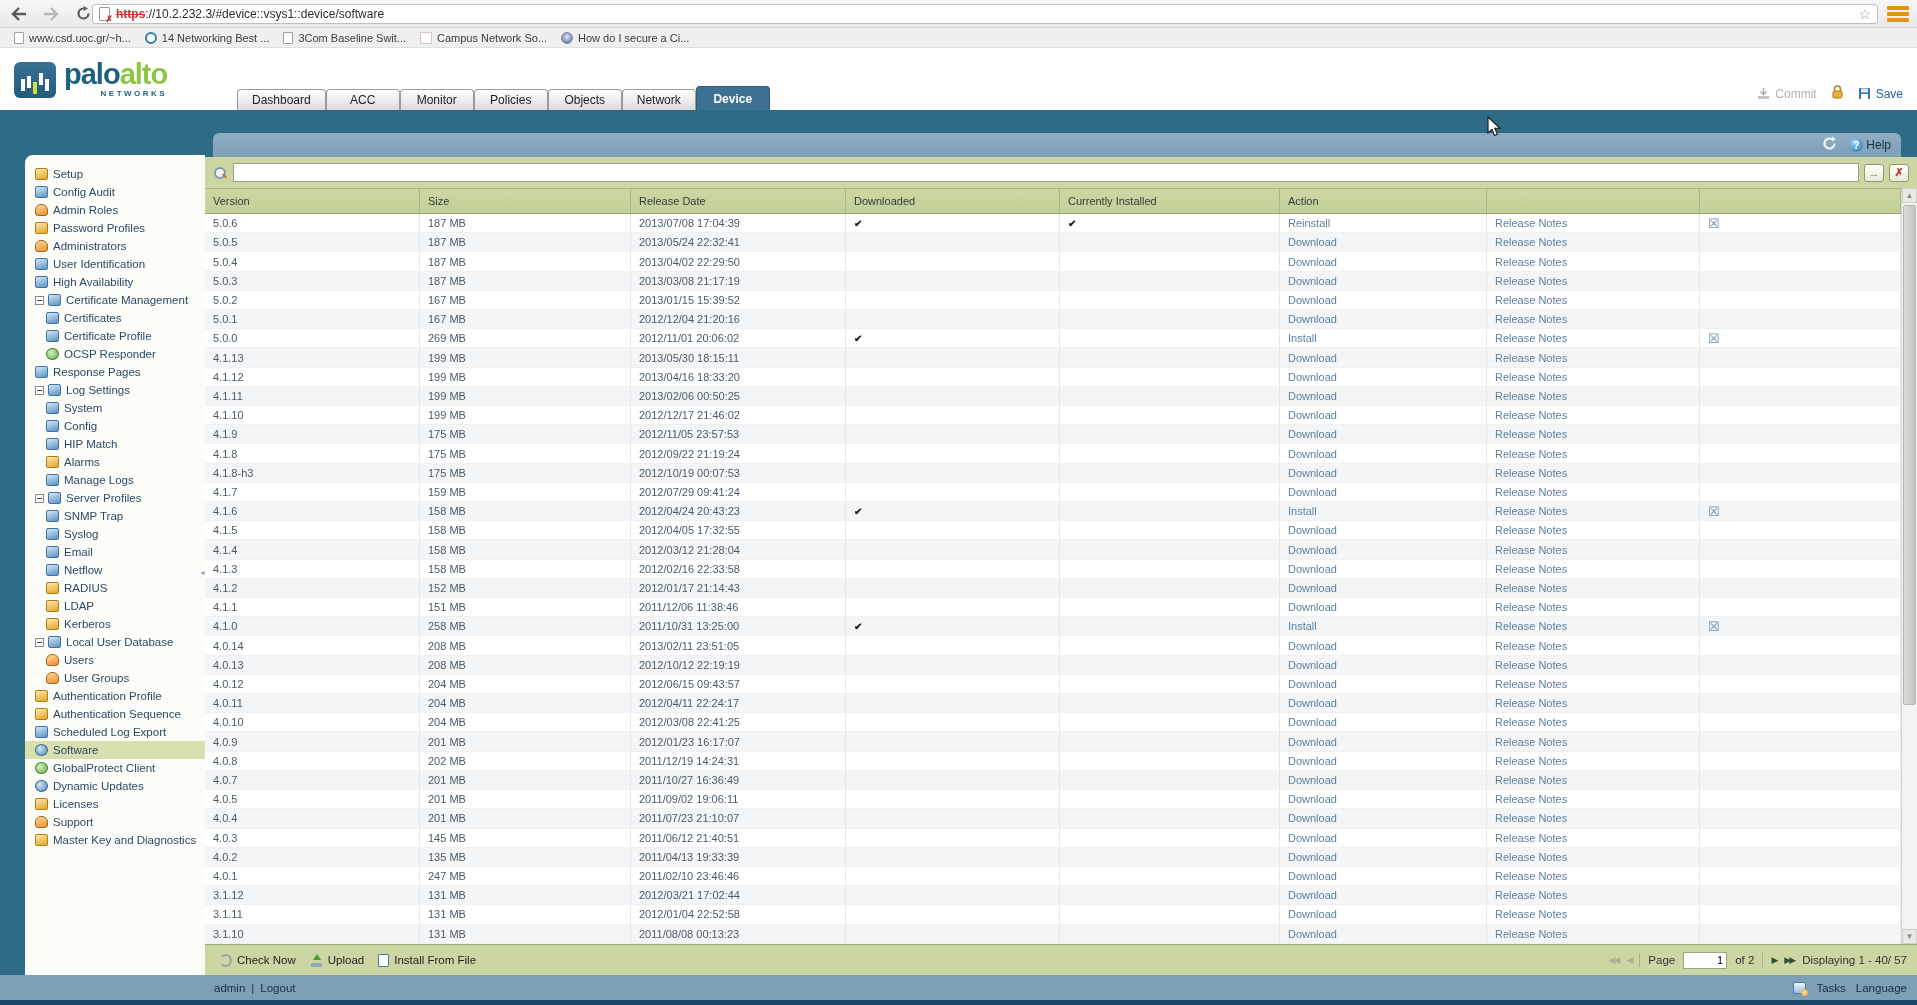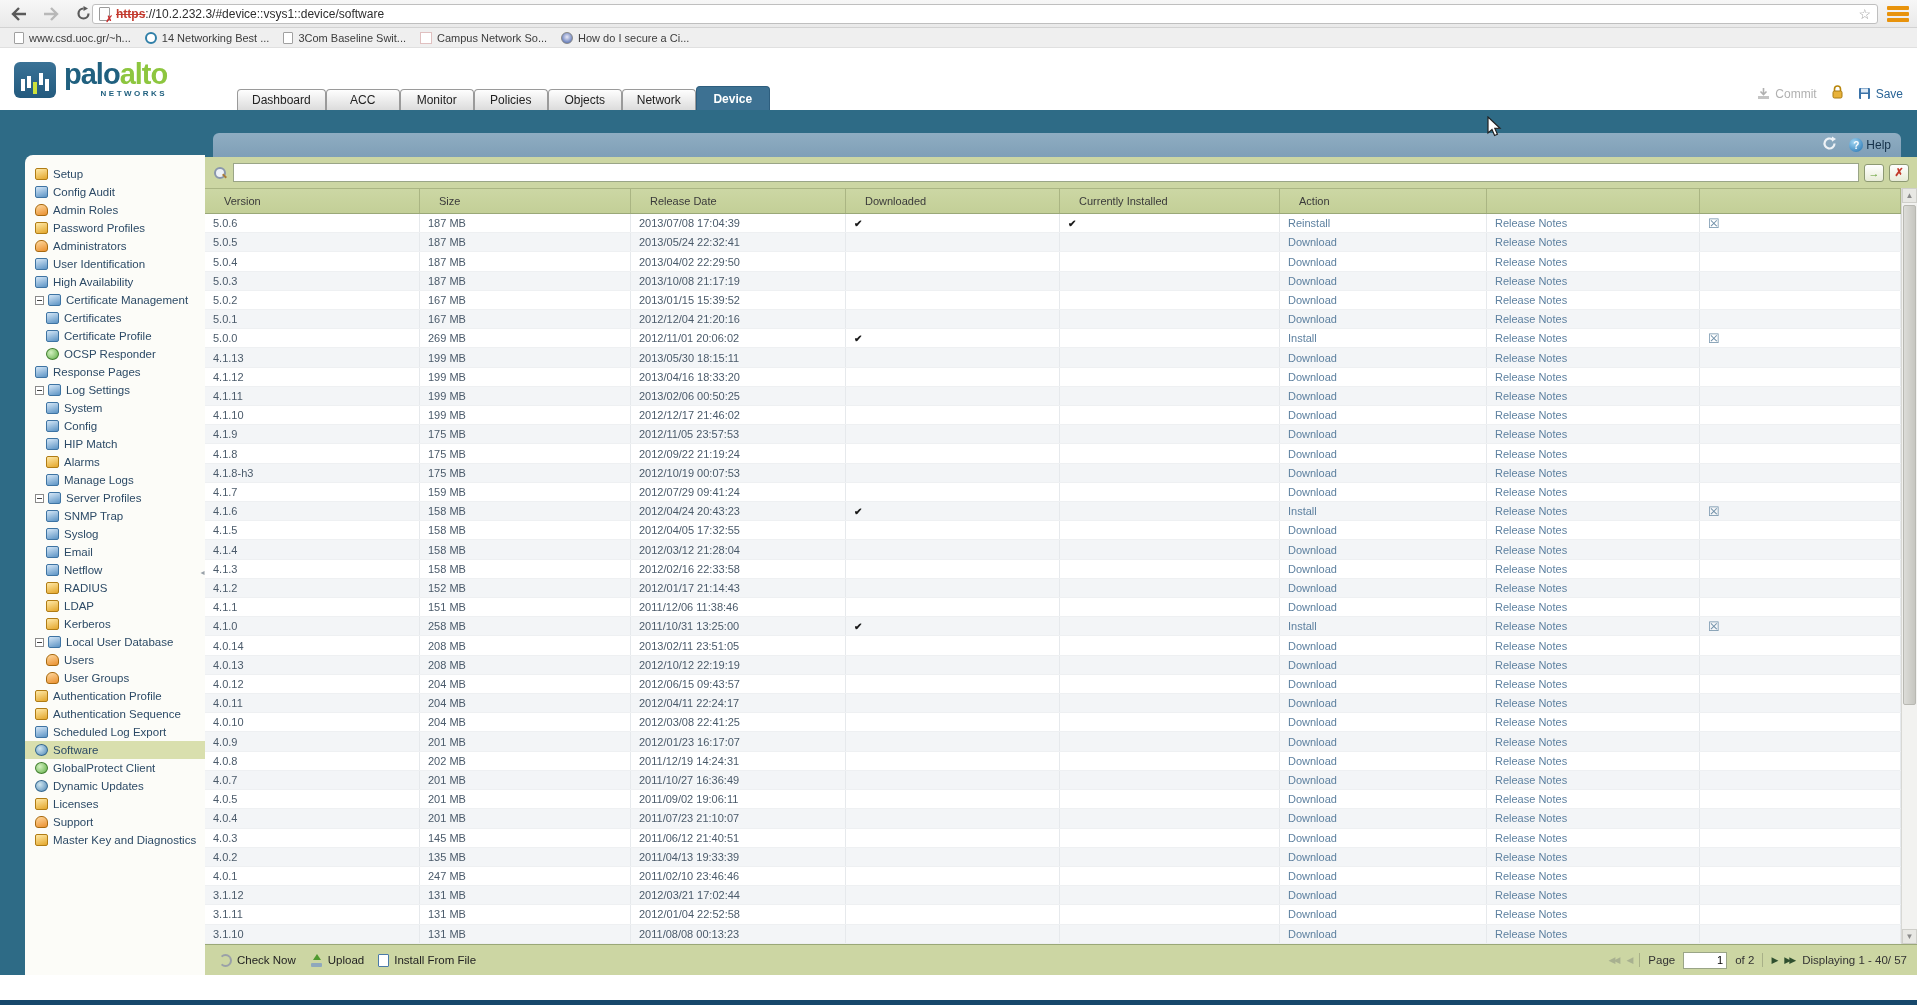--- a/index.html
+++ b/index.html
@@ -74,21 +74,21 @@
   .mag{width:14px;height:14px;position:relative;margin-right:6px;flex:0 0 auto}
   .mag::before{content:"";position:absolute;left:1px;top:1px;width:8px;height:8px;border:2px solid #8a97ad;border-radius:50%;background:#eef2f8}
   .mag::after{content:"";position:absolute;left:9px;top:9px;width:5px;height:2px;background:#a87b3a;transform:rotate(45deg)}
   .searchrow input{flex:1;height:19px;border:1px solid #9aa587;background:#fff;font-size:11px;padding:0 4px;font-family:"Liberation Sans",sans-serif}
   .sbtn{width:20px;height:18px;margin-left:5px;border:1px solid #8d9973;border-radius:3px;background:linear-gradient(#fff,#e8ecd8);display:flex;align-items:center;justify-content:center;font-size:11px;flex:0 0 auto}
   .sbtn.go{color:#5a9a2a;font-weight:bold}
   .sbtn.clear{color:#c23a2a;font-weight:bold}
 
   
   .thead{position:absolute;left:205px;top:188px;width:1696px;height:26px;display:grid;grid-template-columns:215px 211px 215px 214px 220px 207px 213px 1fr;background:linear-gradient(#ccd7a4,var(--olivedark));border-top:1px solid #aab583;border-bottom:1px solid #9aa878;font-size:11px;color:#3a3a3a}
-  .thead .hc{display:flex;align-items:center;padding-left:19px;border-right:1px solid #aab583;overflow:hidden}
+  .thead .hc{display:flex;align-items:center;padding-left:8px;border-right:1px solid #aab583;overflow:hidden}
   .tbody{position:absolute;left:205px;top:214px;width:1696px;height:730px;background:#fff;display:flex;flex-direction:column}
   .trow{flex:1;display:grid;grid-template-columns:215px 211px 215px 214px 220px 207px 213px 1fr;border-bottom:1px solid #eef0f2;font-size:11px;color:#4a5a6a;background:#fff}
   .trow.odd{background:#f3f5f7}
   .trow .tc{display:flex;align-items:center;padding-left:8px;border-right:1px solid #e6e9ec;overflow:hidden;white-space:nowrap}
   .trow .tc.ck{color:#1a1a1a;font-weight:bold;font-size:10px}
   .trow .tc a{color:var(--link);text-decoration:none}
   .rmx{color:#6f8fa8;font-size:13px}
   .vscroll{position:absolute;left:1901px;top:188px;width:16px;height:756px;background:#f2f2f0;border-left:1px solid #d8d8d4;font-size:8px;color:#8a8a8a}
   .vscroll .arr{height:15px;display:flex;align-items:center;justify-content:center;background:#e8e8e4;border:1px solid #cfcfca}
   .vscroll .arr.dn{position:absolute;bottom:0;left:0;right:0}
@@ -454,21 +454,21 @@
           <a>Download</a>
         </div>
         <div class="tc">
           <a>Release Notes</a>
         </div>
         <div class="tc"></div>
       </div>
       <div class="trow odd">
         <div class="tc">5.0.3</div>
         <div class="tc">187 MB</div>
-        <div class="tc">2013/10/08 21:17:19</div>
+        <div class="tc">2013/03/08 21:17:19</div>
         <div class="tc ck"></div>
         <div class="tc ck"></div>
         <div class="tc">
           <a>Download</a>
         </div>
         <div class="tc">
           <a>Release Notes</a>
         </div>
         <div class="tc"></div>
       </div>
@@ -981,20 +981,32 @@
       <span>Page</span>
       <input value="1" style="">
       <span>of 2</span>
       <span class="pgsep"></span>
       <span class="pgarrow">▶</span>
       <span class="pgarrow">▶▶</span>
       <span>Displaying 1 - 40/ 57</span>
     </div>
   </div>
 
+  <div class="statusbar">
+    <div class="left">
+      <span>admin</span>
+      <span>|</span>
+      <span>Logout</span>
+    </div>
+    <div class="right">
+      <span class="tasksico"></span>
+      <span>Tasks</span>
+      <span>Language</span>
+    </div>
+  </div>
   <div class="navystrip"></div>
 
   <span class="cursor">
     <svg width="20" height="22" viewBox="0 0 20 22">
         <path d="M2 1 L2 17 L6 13.5 L8.6 19.5 L11.4 18.3 L8.8 12.4 L14 12.2 Z" fill="#fff" stroke="#222" stroke-width="1.2"></path>
       </svg>
   </span>
 
 </div>
 

